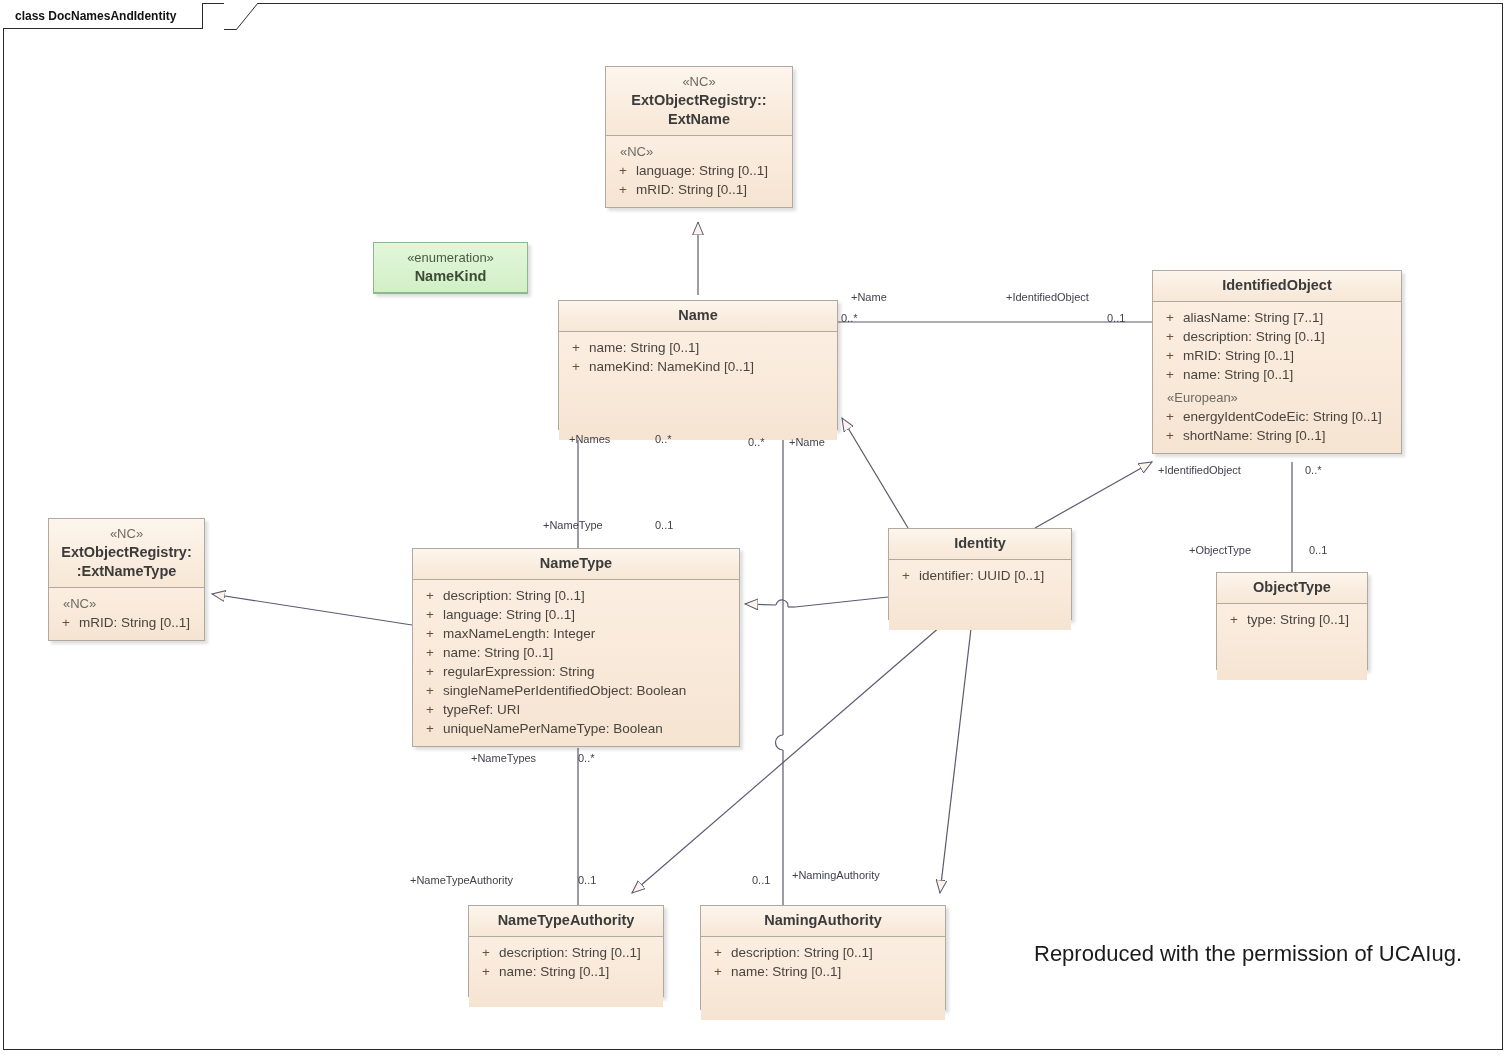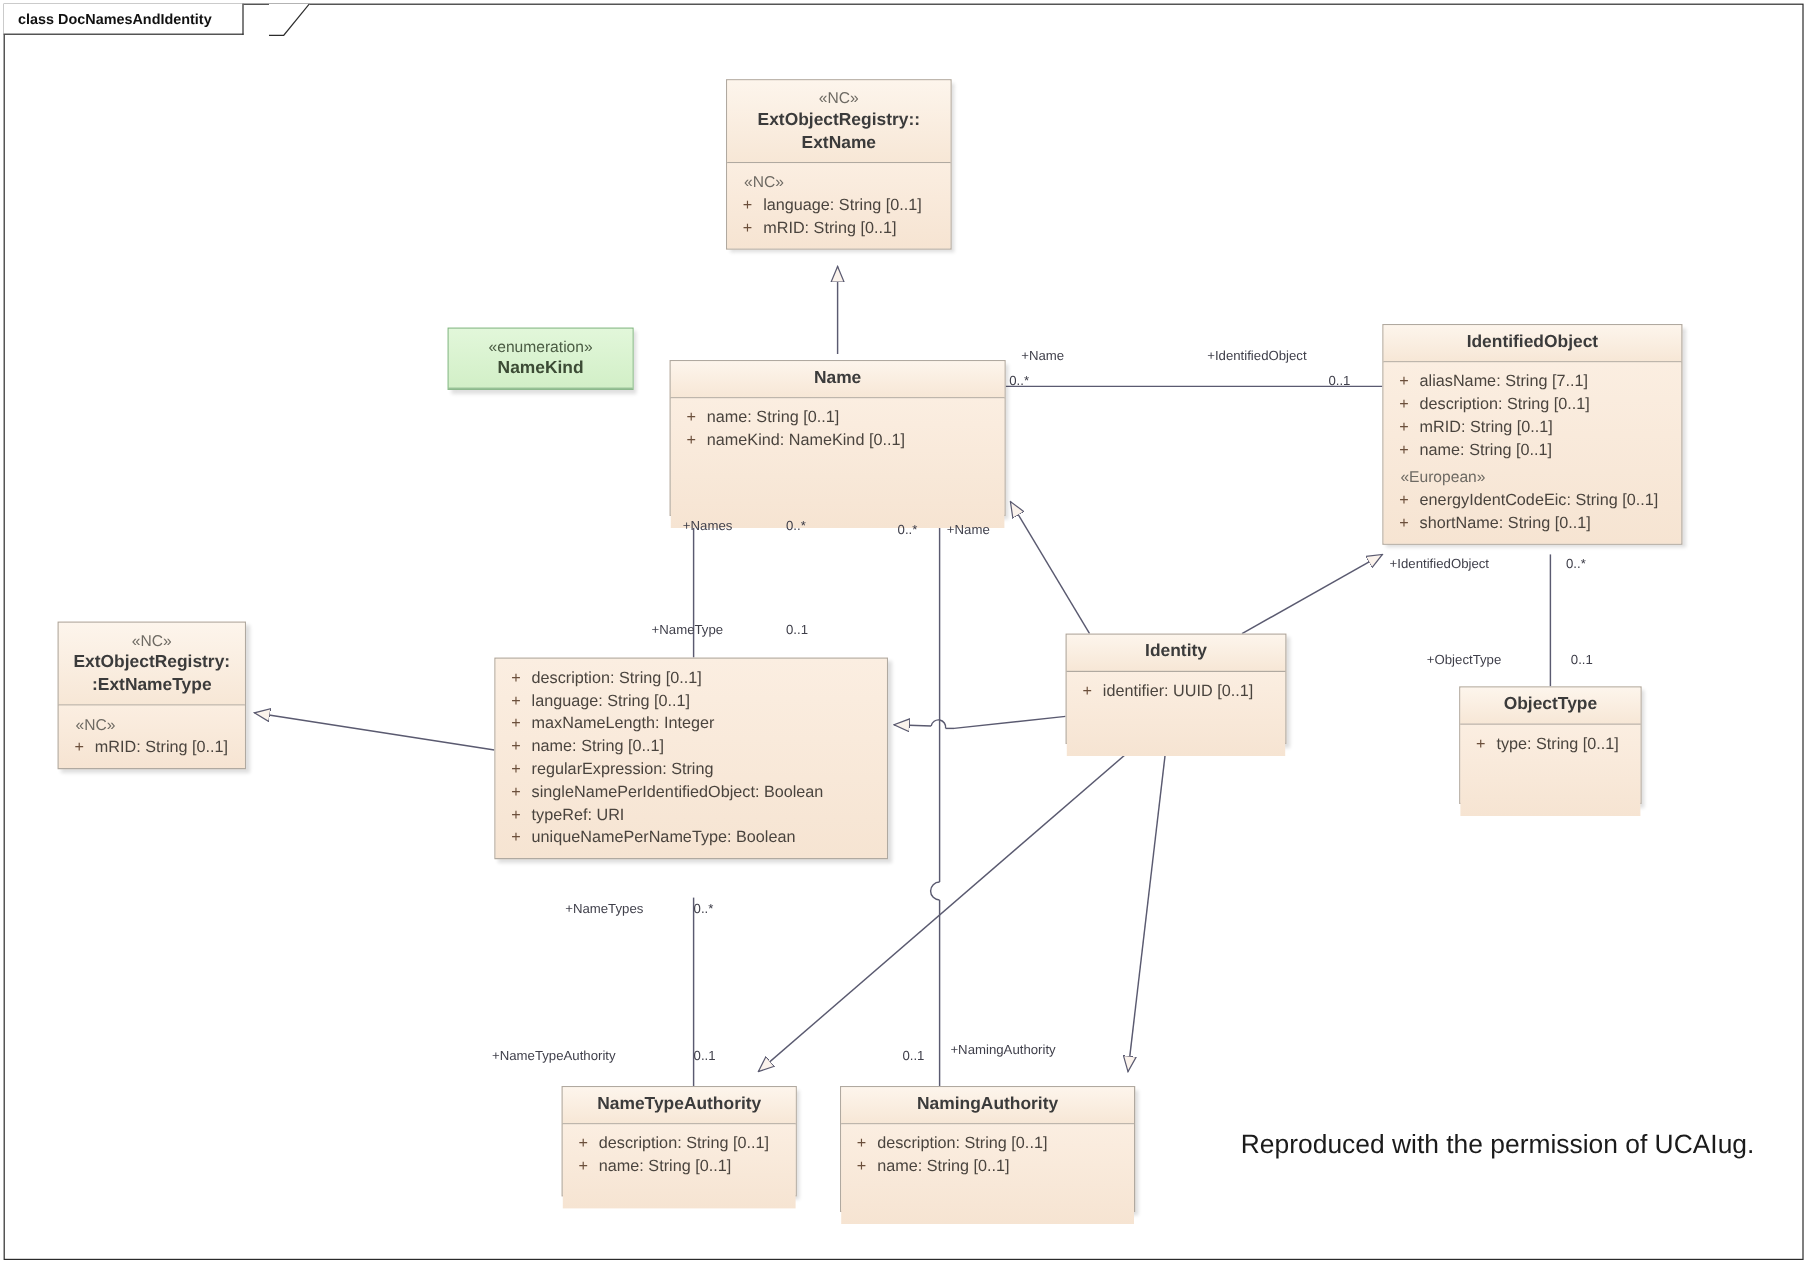--- a/index.html
+++ b/index.html
@@ -108,21 +108,20 @@
   }
   .grp-stereo {
     padding-left: 10px;
     color: #6e6a63;
     font-size: 13px;
   }
   
   .uml.enumeration {
     border: 1px solid #8cb98c;
     background: #d8f2cf;
-    margin-top: 31px;
   }
   .uml.enumeration .hdr {
     background: linear-gradient(to bottom, #e2f7da, #d2efc7);
     border-bottom: 1px solid #8cb98c;
     color: #3c4b35;
   }
   .uml.enumeration .hdr .stereo { color: #4b5c44; }
   .uml.enumeration .body {
     background: linear-gradient(to bottom, #d8f2cf, #c9ecbd);
     color: #3c4b35;
@@ -290,20 +289,23 @@
     <div class="body">
       <div class="grp-stereo">«NC»</div>
       <div class="attr">
         <span class="vis">+</span>
         <span class="txt">mRID: String [0..1]</span>
       </div>
     </div>
   </div>
 
   <div class="uml" style="left:412px; top:548px; width:328px;">
+    <div class="hdr">
+      <span>NameType</span>
+    </div>
     <div class="body">
       <div class="attr">
         <span class="vis">+</span>
         <span class="txt">description: String [0..1]</span>
       </div>
       <div class="attr">
         <span class="vis">+</span>
         <span class="txt">language: String [0..1]</span>
       </div>
       <div class="attr">

